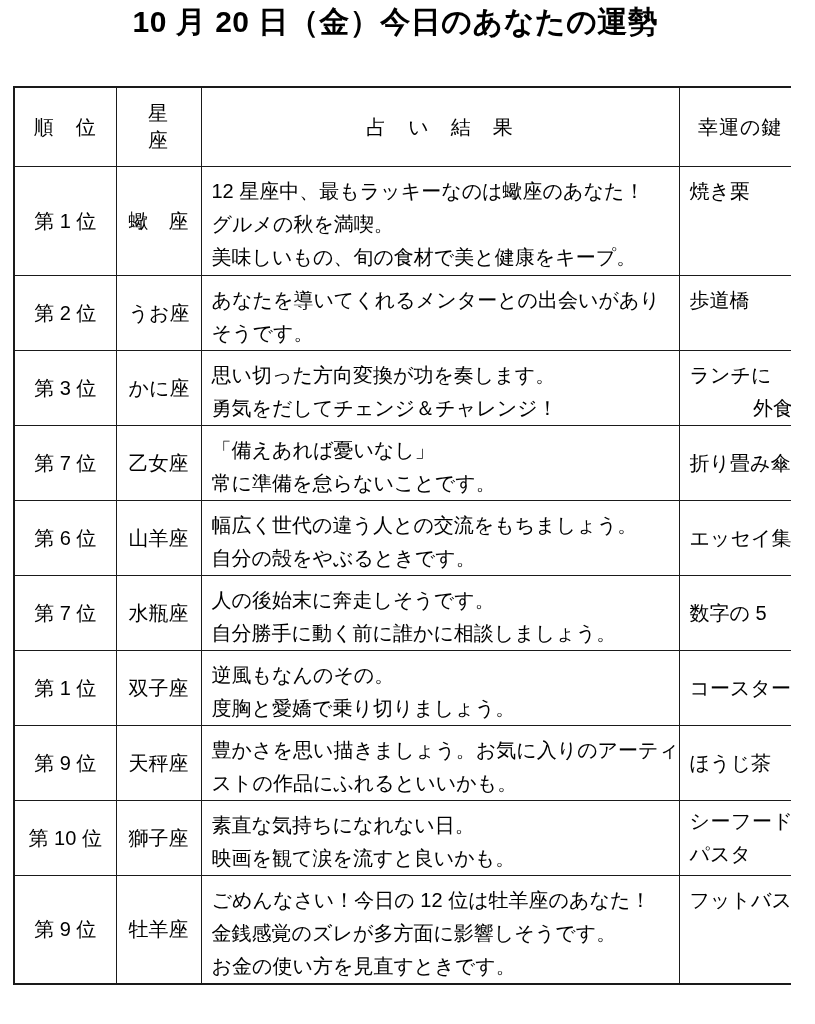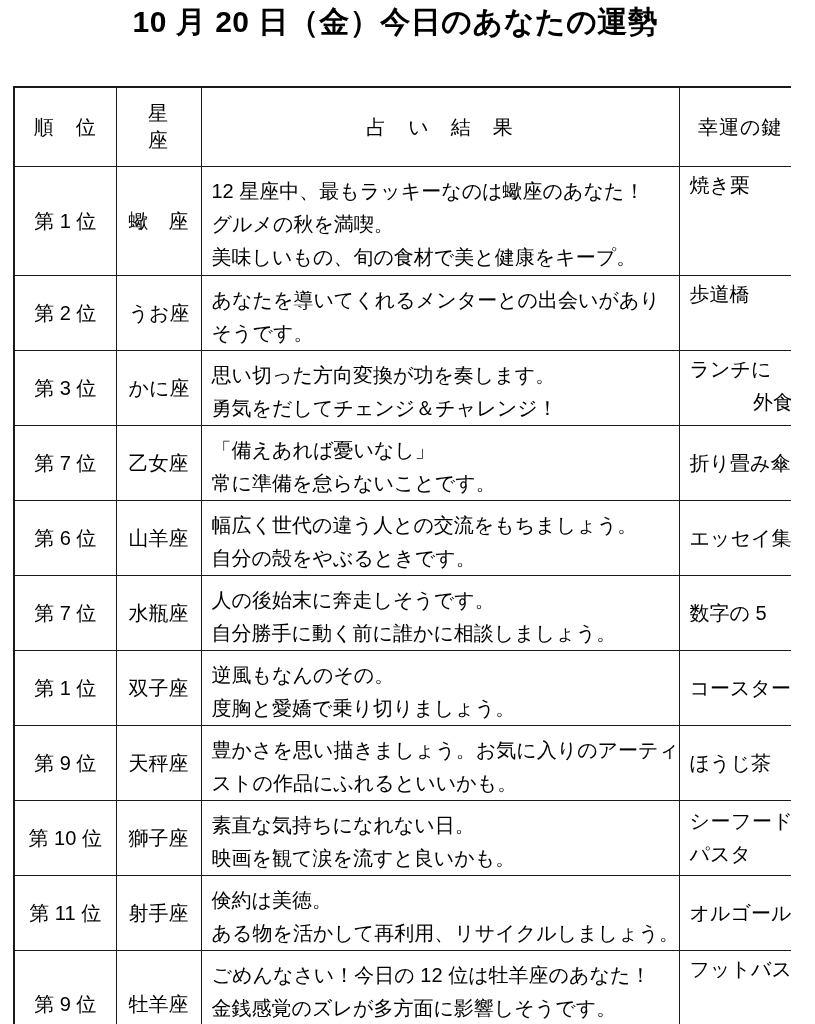--- a/index.html
+++ b/index.html
@@ -49,21 +49,21 @@
   }
 
   td.fortune-cell {
     vertical-align: top;
     padding: 8px 6px 0 10px;
     margin-left: 40px;
   }
   .line { line-height: 33px; white-space: nowrap; }
 
   td.lucky-key-cell { padding: 0 8px 0 10px; }
-  td.lucky-key-cell.v-top { vertical-align: top; padding-top: 2px; }
+  td.lucky-key-cell.v-top { vertical-align: top; padding-top: 8px; }
   td.lucky-key-cell.v-middle { vertical-align: middle; }
   td.lucky-key-cell .line { white-space: normal; }
   .align-right  { text-align: right; }
   .align-spread { text-align: justify; text-align-last: justify; }
 </style>
 </head>
 <body>
 
 <div class="page">
 
@@ -198,33 +198,20 @@
             <div>
               <div class="line">素直な気持ちになれない日。</div>
               <div class="line">映画を観て涙を流すと良いかも。</div>
             </div>
           </td>
       <td class="lucky-key-cell v-middle">
             <div class="line align-spread">シーフード</div>
             <div class="line">パスタ</div>
           </td>
     </tr>
-        <tr>
-      <td class="rank-cell"><span>第 11 位</span></td>
-      <td class="sign-cell"><span>射手座</span></td>
-      <td class="fortune-cell">
-            <div>
-              <div class="line">倹約は美徳。</div>
-              <div class="line">ある物を活かして再利用、リサイクルしましょう。</div>
-            </div>
-          </td>
-      <td class="lucky-key-cell v-middle">
-            <div class="line">オルゴール</div>
-          </td>
-    </tr>
         <tr class="lines-3-last">
       <td class="rank-cell"><span>第 9 位</span></td>
       <td class="sign-cell"><span>牡羊座</span></td>
       <td class="fortune-cell">
             <div>
               <div class="line">ごめんなさい！今日の 12 位は牡羊座のあなた！</div>
               <div class="line">金銭感覚のズレが多方面に影響しそうです。</div>
               <div class="line">お金の使い方を見直すときです。</div>
             </div>
           </td>

